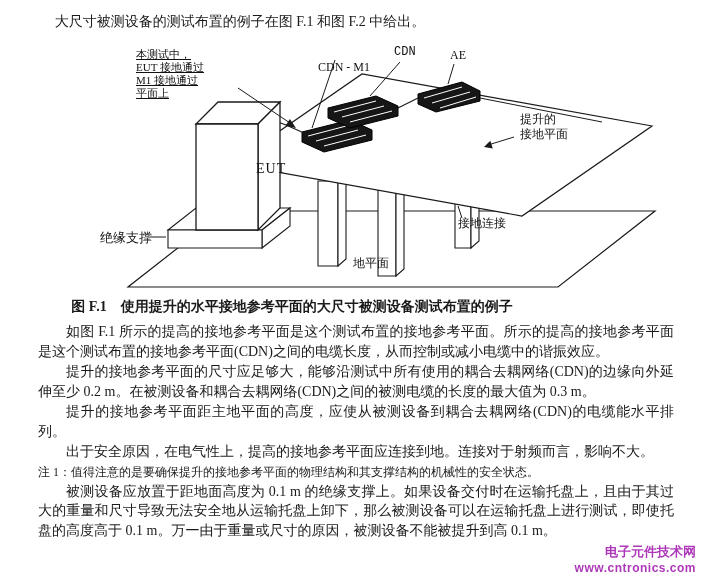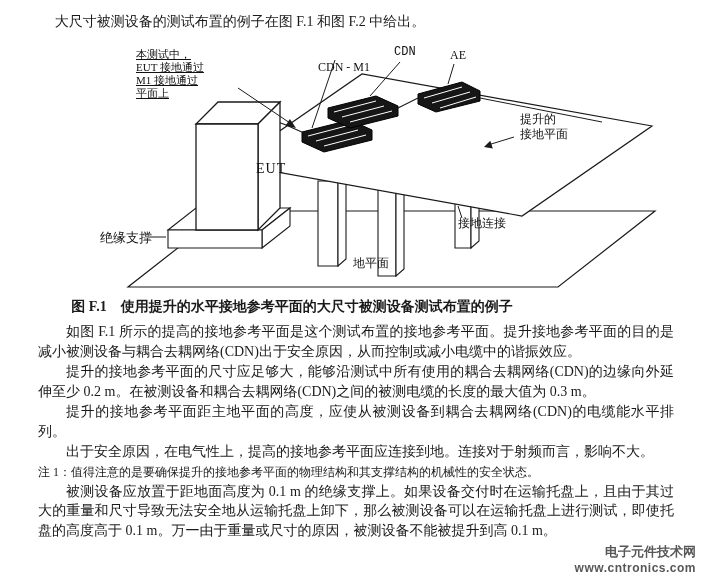--- a/index.html
+++ b/index.html
@@ -150,26 +150,26 @@
     <div class="dlabel lbl-gplane">地平面</div>
     <div class="dlabel lbl-insul">绝缘支撑</div>
     <div class="dlabel lbl-eut">EUT</div>
   </div>
 
   <div class="caption">
     <span class="cap-label">图 F.1</span><span class="cap-text">使用提升的水平接地参考平面的大尺寸被测设备测试布置的例子</span>
   </div>
 
   <div class="bodytext">
-    <p class="para">如图 F.1 所示的提高的接地参考平面是这个测试布置的接地参考平面。提升接地参考平面的目的是减小被测设备与耦合去耦网络(CDN)出于安全原因，从而控制或减小电缆中的谐振效应。</p>
+    <p class="para">如图 F.1 所示的提高的接地参考平面是这个测试布置的接地参考平面。所示的提高的接地参考平面是这个测试布置的接地参考平面(CDN)之间的电缆长度，从而控制或减小电缆中的谐振效应。</p>
     <p class="para">提升的接地参考平面的尺寸应足够大，能够沿测试中所有使用的耦合去耦网络(CDN)的边缘向外延伸至少 0.2 m。在被测设备和耦合去耦网络(CDN)之间的被测电缆的长度的最大值为 0.3 m。</p>
     <p class="para">提升的接地参考平面距主地平面的高度，应使从被测设备到耦合去耦网络(CDN)的电缆能水平排列。</p>
     <p class="para">出于安全原因，在电气性上，提高的接地参考平面应连接到地。连接对于射频而言，影响不大。</p>
     <p class="note">注 1：值得注意的是要确保提升的接地参考平面的物理结构和其支撑结构的机械性的安全状态。</p>
     <p class="para">被测设备应放置于距地面高度为 0.1 m 的绝缘支撑上。如果设备交付时在运输托盘上，且由于其过大的重量和尺寸导致无法安全地从运输托盘上卸下，那么被测设备可以在运输托盘上进行测试，即使托盘的高度高于 0.1 m。万一由于重量或尺寸的原因，被测设备不能被提升到高 0.1 m。</p>
   </div>
 
-  <div class="watermark" style="color: #404040;">
+  <div class="watermark" style="color: #a21caf;">
     <div class="wm-cn">电子元件技术网</div>
     <div class="wm-url">www.cntronics.com</div>
   </div>
 
 </div>
 
 </body></html>

